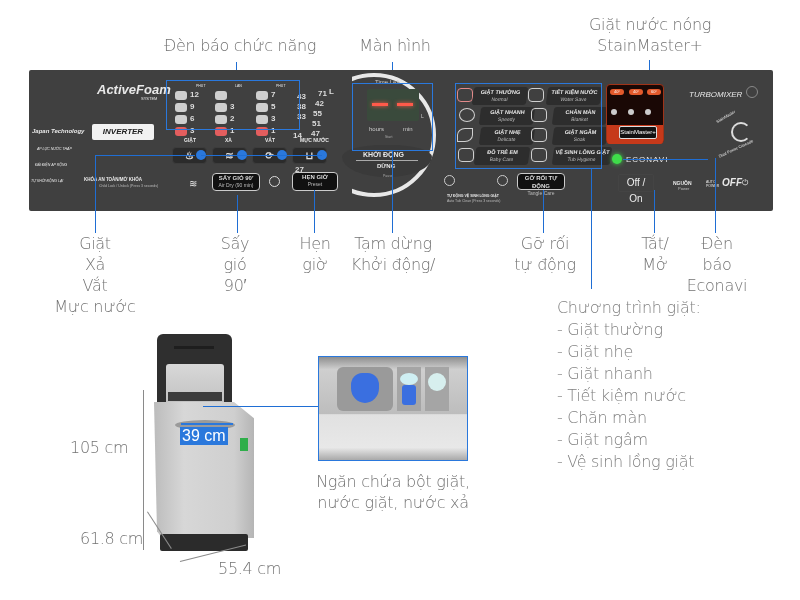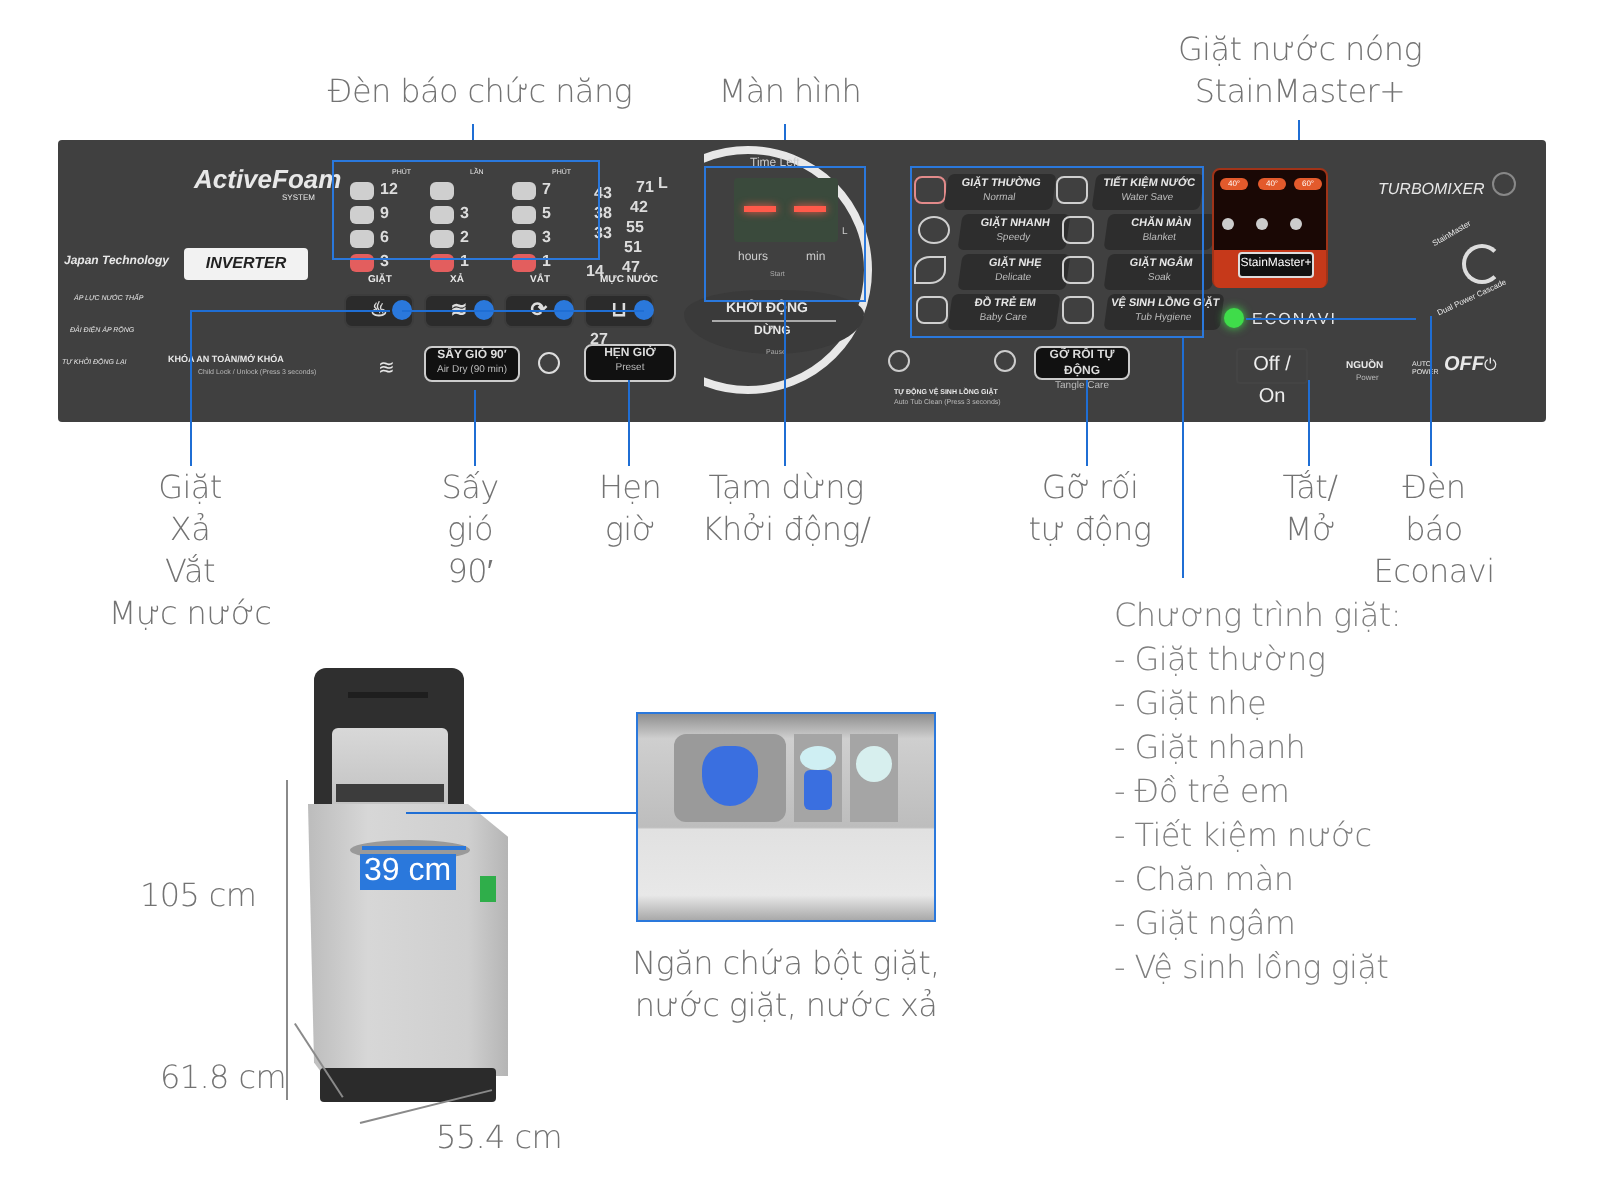--- a/index.html
+++ b/index.html
@@ -247,21 +247,20 @@
   <div>Đèn</div>
   <div>báo</div>
   <div>Econavi</div>
 </div>
 
 <div class="abs" style="left:521px; top:297px;margin-left:36px;">
   <div class="list-line">Chương trình giặt:</div>
   <div class="list-line">- Giặt thường</div>
   <div class="list-line">- Giặt nhẹ</div>
   <div class="list-line">- Giặt nhanh</div>
-  <div class="list-line">- Đồ trẻ em</div>
   <div class="list-line">- Tiết kiệm nước</div>
   <div class="list-line">- Chăn màn</div>
   <div class="list-line">- Giặt ngâm</div>
   <div class="list-line">- Vệ sinh lồng giặt</div>
 </div>
 
 <div>
 
   <div class="abs" style="left:157px; top:334px; width:75px; height:86px; background:#2f2f2f; border-radius:6px 6px 0 0;">
     <div class="abs" style="left:9px; top:30px; width:58px; height:48px; background:linear-gradient(#d8d8d8,#bdbdbd); border-radius:3px;">

